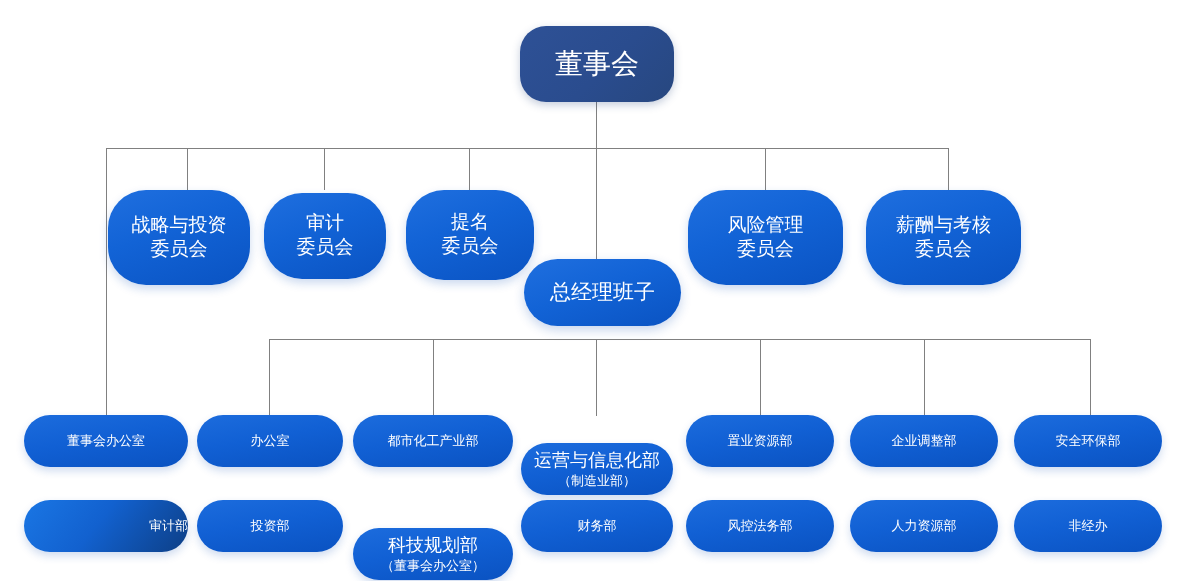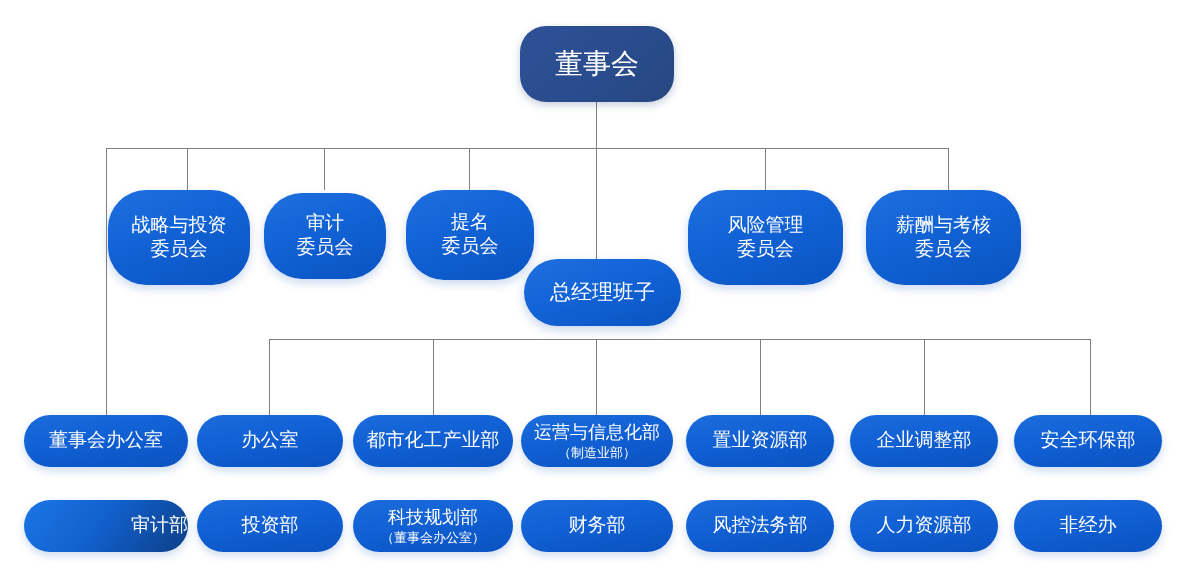--- a/index.html
+++ b/index.html
@@ -68,29 +68,29 @@
     background: linear-gradient(160deg, #1f6fdf 0%, #1263d6 45%, #0a53c2 100%);
     border-radius: 34px;
     font-size: 21px;
     box-shadow: 0 4px 11px rgba(20,80,180,0.24);
   }
 
   
   .node.dept {
     background: linear-gradient(170deg, #1c6cdd 0%, #1160d4 45%, #0a52c1 100%);
     border-radius: 26px;
-    font-size: 19px;
+    font-size: 13px;
     box-shadow: 0 4px 9px rgba(20,80,180,0.20);
   }
   
   .node.dept.accent {
     background: linear-gradient(128deg, #1a76e4 0%, #1261cf 45%, #0d3f86 100%);
     align-items: flex-end;
   }
-  .node.dept.two-line { font-size: 18px; }
+  .node.dept.two-line { font-size: 18px; margin-top: 28px; }
 </style>
 </head>
 <body>
 
 <div id="chart">
 
   <div class="line v" style="left:596px; top:100px; height:48px;"></div>
   <div class="line h" style="left:106px; top:148px; width:843px;"></div>
 
   <div class="line v" style="left:106px; top:148px; height:268px;"></div>

